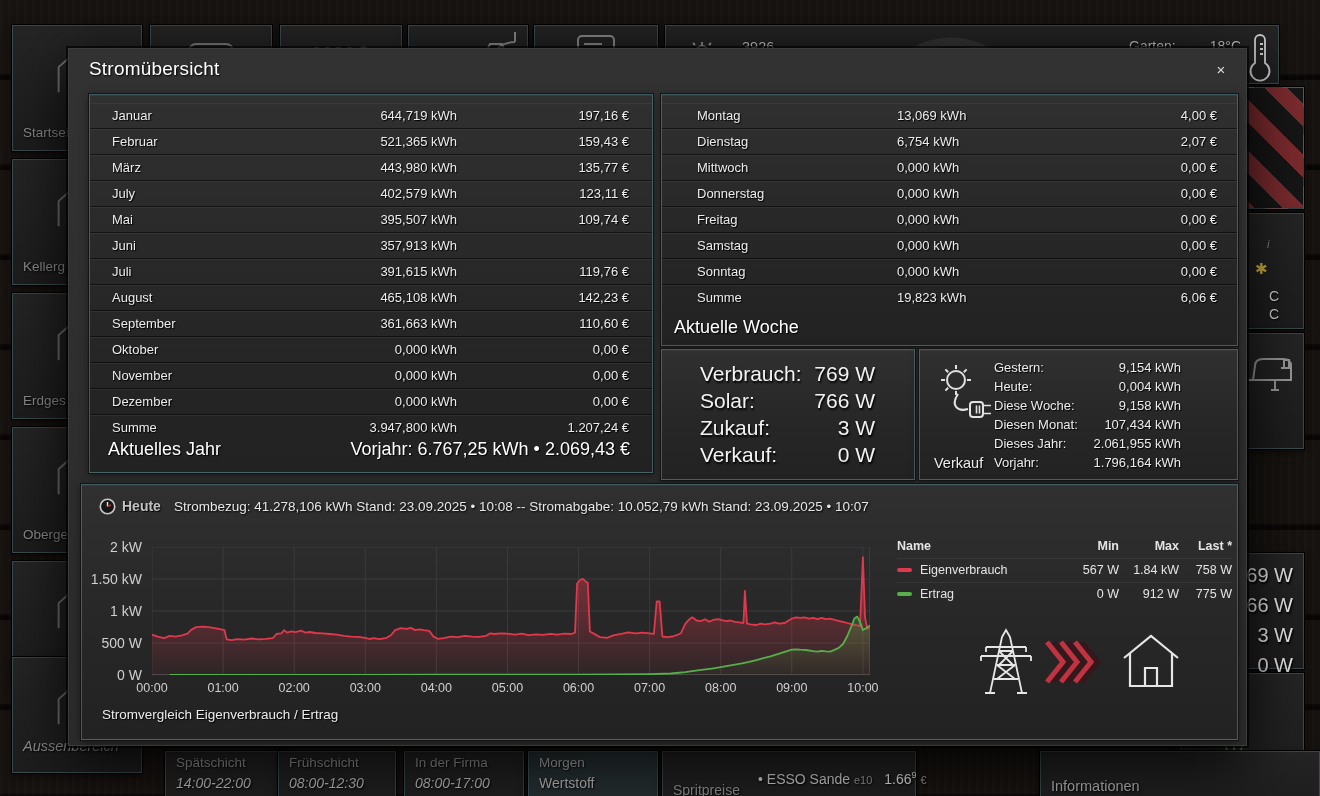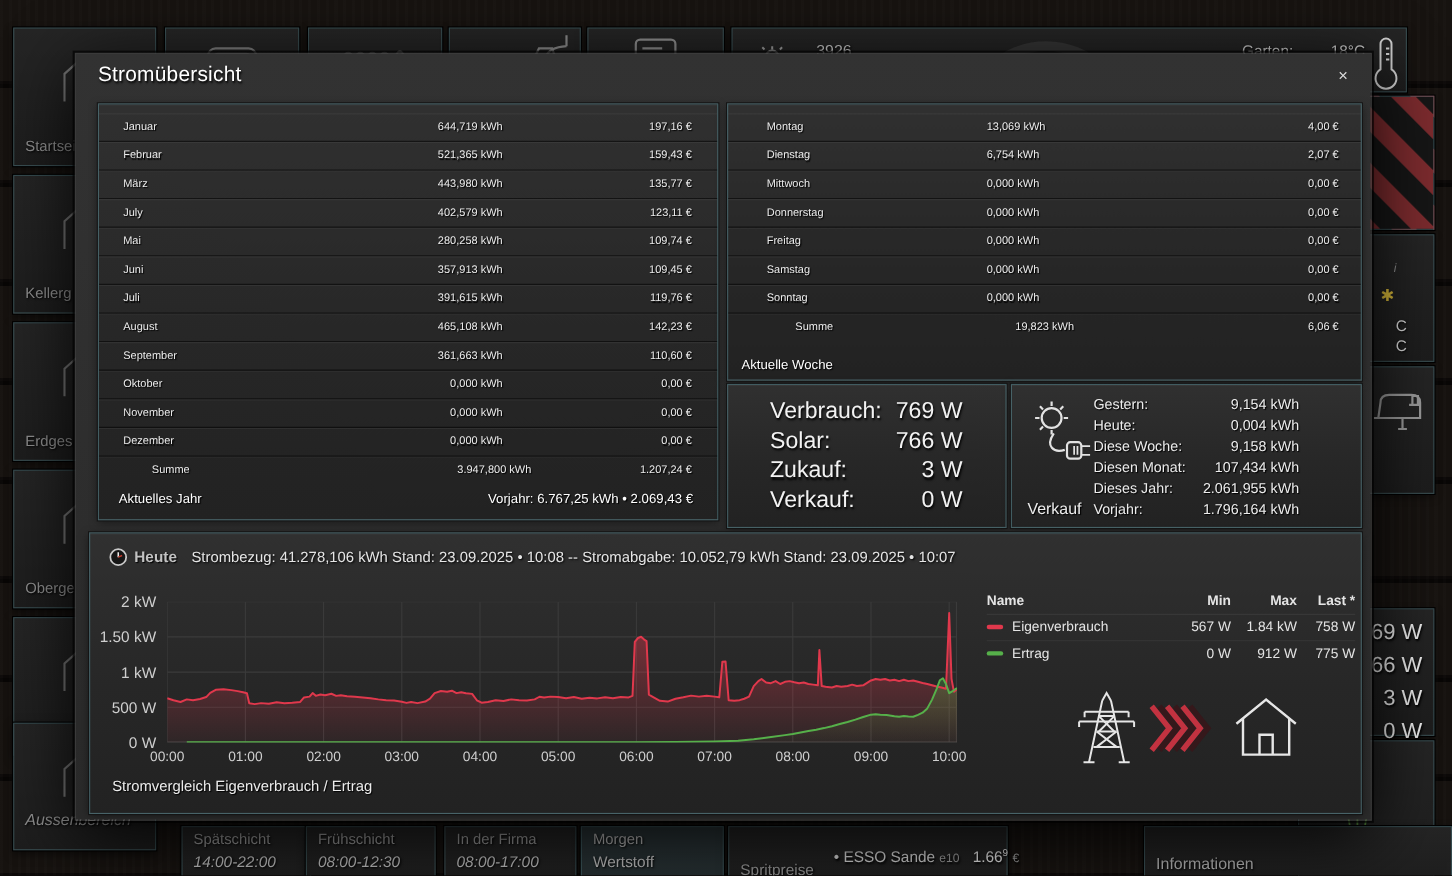--- a/index.html
+++ b/index.html
@@ -21,28 +21,28 @@
     box-shadow:0 0 0 2px rgba(0,0,0,.65),0 16px 60px rgba(0,0,0,.9);}
   .modal-title{position:absolute;left:20px;top:9px;font-size:19px;color:#fff;letter-spacing:.2px;
     text-shadow:1px 1px 2px #000;}
   .modal-close{position:absolute;right:12px;top:10px;width:26px;height:22px;text-align:center;
     color:#ddd;font-size:15px;line-height:22px;}
   .panel{position:absolute;background:linear-gradient(180deg,#303030 0%,#272727 55%,#222 100%);
     border:1px solid rgba(95,150,160,0.5);
     box-shadow:0 0 0 1px #141414,0 2px 8px rgba(0,0,0,.5),inset 0 1px 0 rgba(255,255,255,.04);}
   
   .trows{position:absolute;left:0;right:0;top:8px;}
-  .trow{display:flex;height:25px;line-height:25px;font-size:10px;color:#ececec;
+  .trow{display:flex;height:25px;line-height:25px;font-size:13px;color:#ececec;
     text-shadow:1px 1px 1px #000;border-bottom:1px solid rgba(0,0,0,.55);
     box-shadow:inset 0 1px 0 rgba(255,255,255,.05);}
-  .trow:last-child{border-bottom:none;padding-left:26px;}
+  .trow:last-child{border-bottom:none;}
   .m-label{width:180px;padding-left:22px;} .m-kwh{width:165px;text-align:right;} .m-eur{flex:1;text-align:right;padding-right:23px;}
   .w-label{width:200px;padding-left:35px;} .w-kwh{width:180px;text-align:left;} .w-eur{flex:1;text-align:right;padding-right:20px;}
   .tfooter{position:absolute;left:18px;right:22px;bottom:12px;display:flex;justify-content:space-between;
-    font-size:12px;color:#fff;text-shadow:1px 1px 1px #000;}
+    font-size:18px;color:#fff;text-shadow:1px 1px 1px #000;}
   
   .live-rows{position:absolute;left:38px;right:39px;top:10px;}
   .live-row{display:flex;justify-content:space-between;height:27px;line-height:27px;
     font-size:21px;color:#f2f2f2;text-shadow:1px 2px 2px #000;}
   
   .sell-rows{position:absolute;left:62px;top:8px;width:187px;margin-left:12px;}
   .sell-row{display:flex;justify-content:space-between;height:19px;line-height:19px;font-size:13px;
     color:#ececec;text-shadow:1px 1px 1px #000;}
   .sell-caption{position:absolute;left:14px;bottom:8px;font-size:14.5px;color:#ececec;text-shadow:1px 1px 1px #000;}
   
@@ -288,27 +288,26 @@
             <span class="m-kwh">443,980 kWh</span>
             <span class="m-eur">135,77 €</span>
           </div>
           <div class="trow">
             <span class="m-label">July</span>
             <span class="m-kwh">402,579 kWh</span>
             <span class="m-eur">123,11 €</span>
           </div>
           <div class="trow">
             <span class="m-label">Mai</span>
-            <span class="m-kwh">280,258 kWh</span>
+            <span class="m-kwh">395,507 kWh</span>
             <span class="m-eur">109,74 €</span>
           </div>
           <div class="trow">
             <span class="m-label">Juni</span>
             <span class="m-kwh">357,913 kWh</span>
-            <span class="m-eur">109,45 €</span>
           </div>
           <div class="trow">
             <span class="m-label">Juli</span>
             <span class="m-kwh">391,615 kWh</span>
             <span class="m-eur">119,76 €</span>
           </div>
           <div class="trow">
             <span class="m-label">August</span>
             <span class="m-kwh">465,108 kWh</span>
             <span class="m-eur">142,23 €</span>

